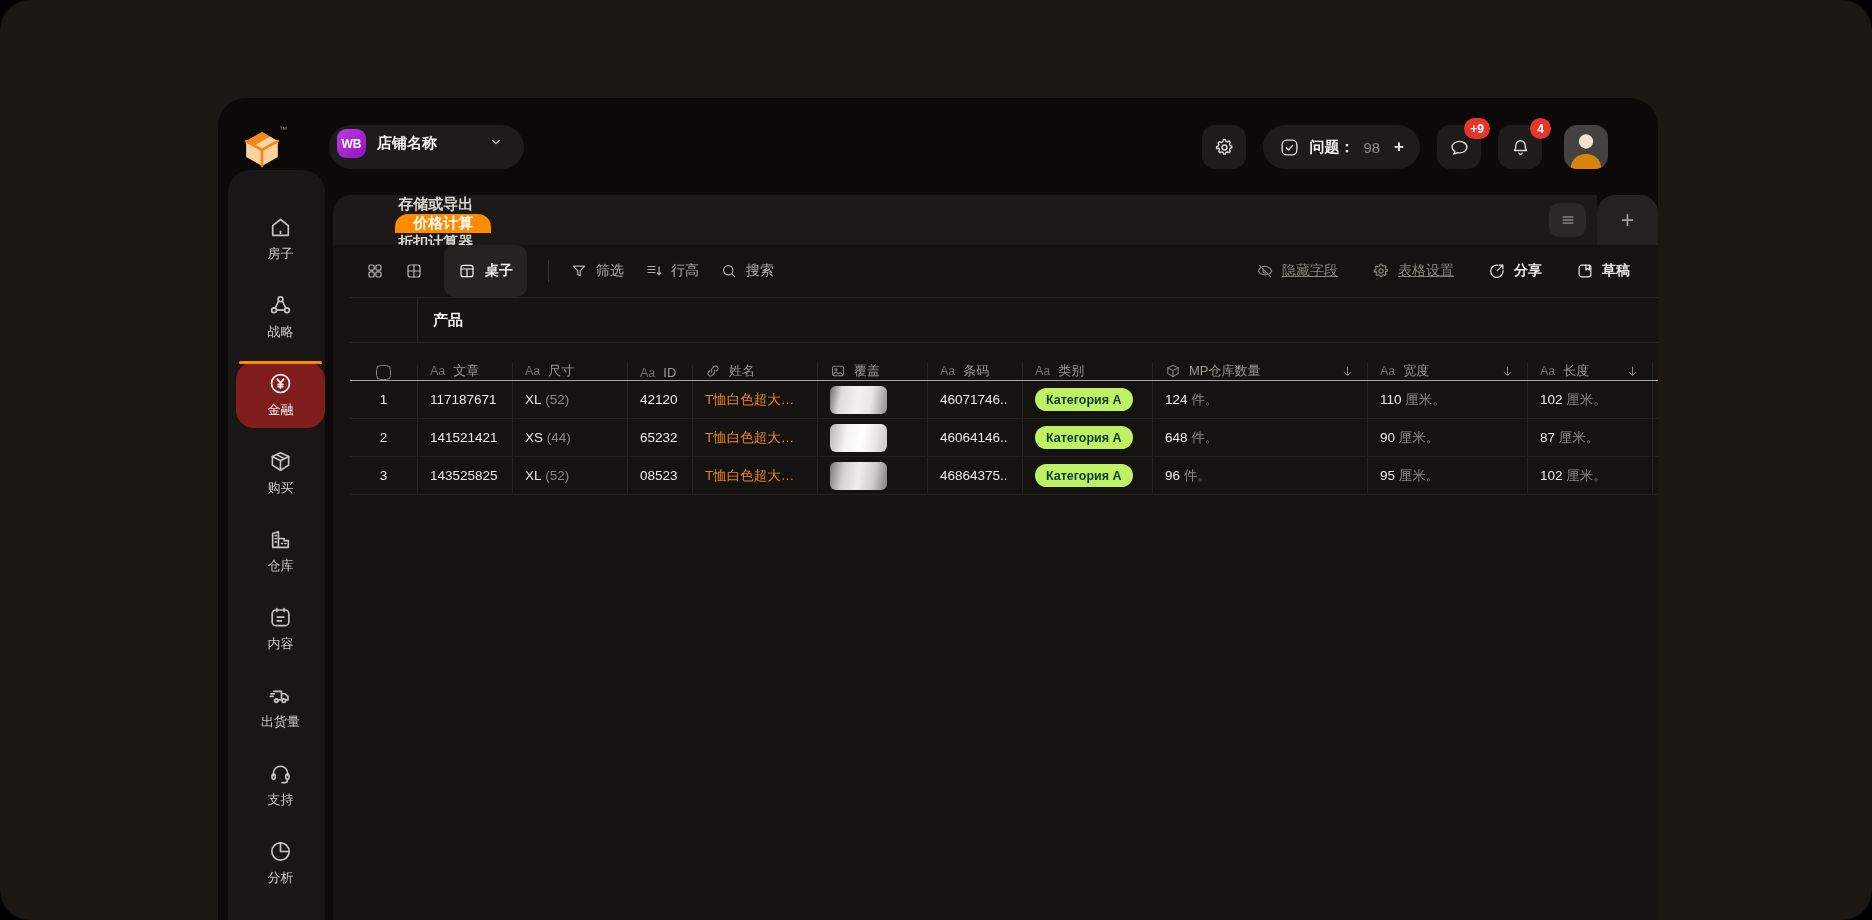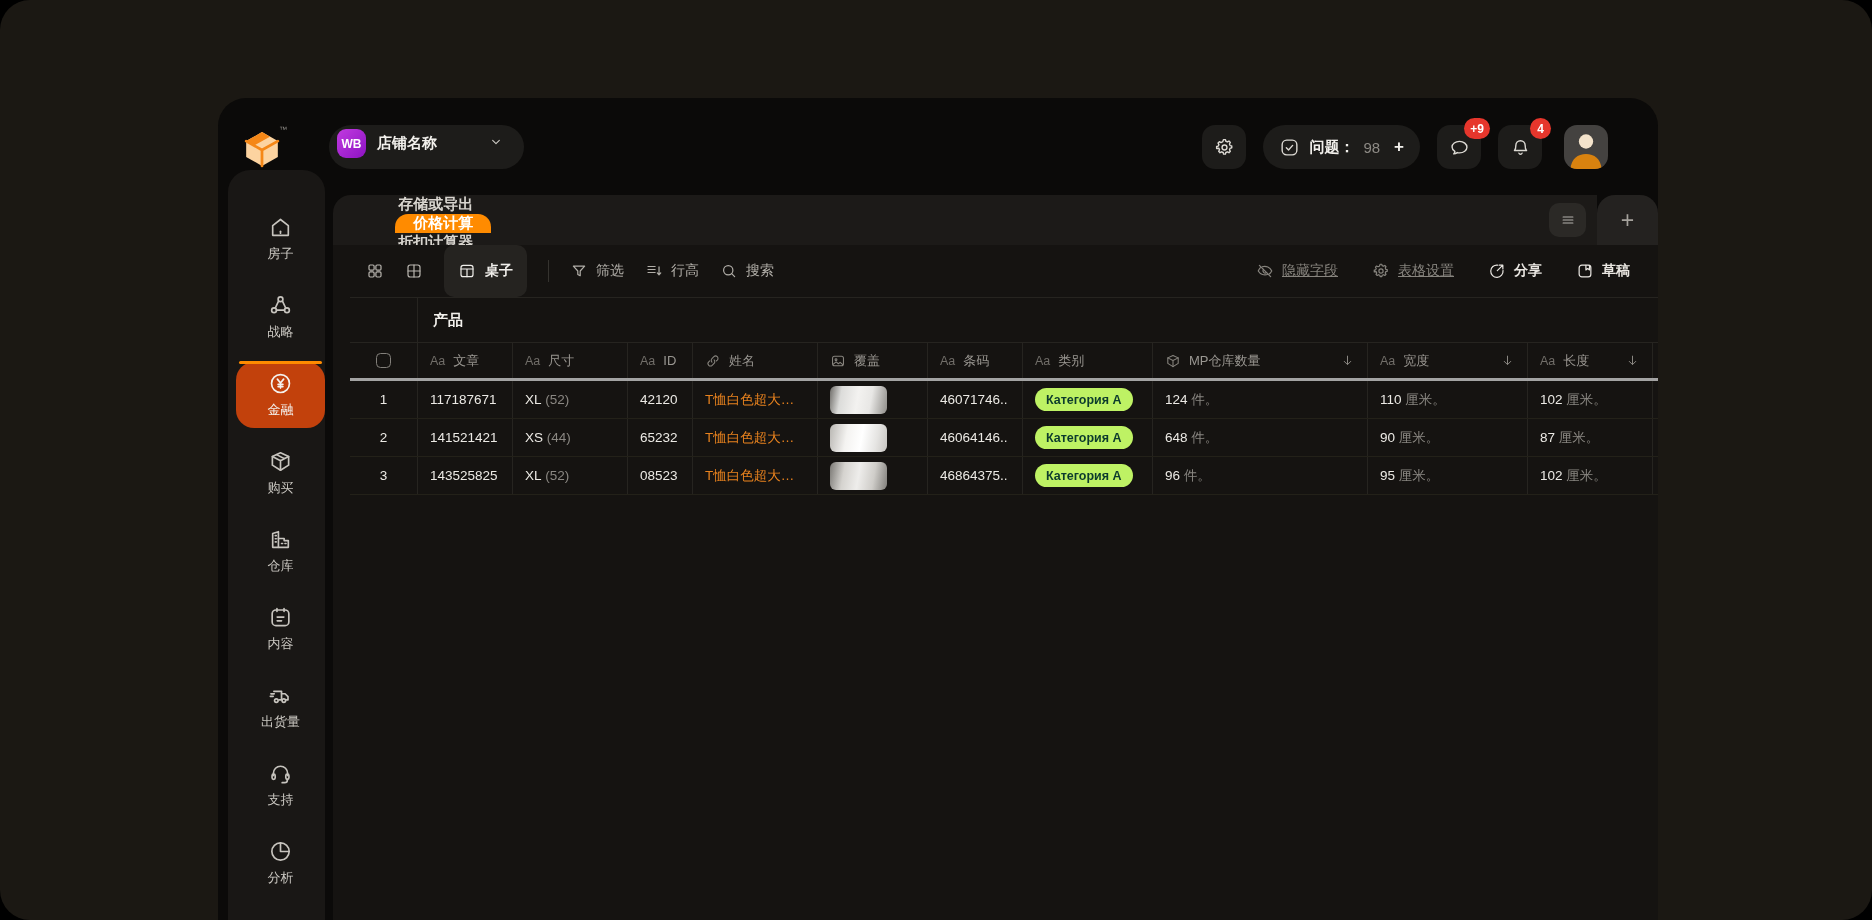--- a/index.html
+++ b/index.html
@@ -38,21 +38,21 @@
 
   
   .bd { flex:1; display:flex; min-height:0; }
   .sidebar { width:97px; margin-left:10px; background:#191715; border-radius:22px 22px 0 0;
     padding-top:36px; display:flex; flex-direction:column; align-items:flex-end; overflow:hidden; }
   .sb-item { width:89px; height:66px; margin-bottom:12px; border-radius:18px; position:relative;
     display:flex; flex-direction:column; align-items:center; justify-content:center; gap:5px; cursor:pointer; }
   .sb-item svg { width:25px; height:25px; }
   .sb-icon { color:#c7c4be; display:flex; }
   .sb-label { color:#cBC8c2; color:#cbc8c2; font-size:13px; }
-  .sb-item.active { background:#c2410c; }
+  .sb-item.active { background:#7f1d1d; }
   .sb-item.active::before { content:""; position:absolute; top:-1px; left:3px; right:3px; height:3px;
     border-radius:2px; background:var(--accent); }
   .sb-item.active .sb-icon, .sb-item.active .sb-label { color:#f4f2ee; }
 
   .main { flex:1; margin-left:8px; padding-top:25px; display:flex; flex-direction:column; min-width:0; }
   .tabsrow { height:50px; flex:0 0 50px; display:flex; }
   .strip { flex:1; background:#1c1a18; border-radius:18px 0 0 0; display:flex; align-items:flex-end; padding-left:13px; }
   .tab { height:45px; padding:0 18px; display:flex; align-items:center; color:#d8d5cf;
     font-size:15px; font-weight:bold; cursor:pointer; }
   .tab.active { background:var(--accent); border-radius:13px 13px 0 0; color:#fff; }
@@ -78,21 +78,21 @@
   .tbl { margin-left:17px; font-size:13.5px; }
   .trow { display:flex; }
   .cell { display:flex; align-items:center; padding:0 12px; border-right:1px solid #262420;
     overflow:hidden; white-space:nowrap; flex:0 0 auto; }
   .c-num{width:68px; justify-content:center;} .c-article{width:95px;} .c-size{width:115px;} .c-id{width:65px;}
   .c-name{width:125px;} .c-cover{width:110px;} .c-barcode{width:95px;} .c-category{width:130px;}
   .c-stock{width:215px;} .c-width{width:160px;} .c-length{width:125px;} .c-extra{width:40px; border-right:none;}
   .grow { height:46px; border-top:1px solid #262420; border-bottom:1px solid #262420; display:flex; }
   .g-gutter { width:68px; border-right:1px solid #262420; }
   .g-label { display:flex; align-items:center; padding-left:15px; color:#f2f0ec; font-size:15px; font-weight:bold; }
-  .hrow { height:38px; border-bottom:3px solid #a3a3a3; color:#9a9792; font-size:13px; }
+  .hrow { height:38px; border-bottom:1px solid #a3a3a3; color:#9a9792; font-size:13px;align-items:flex-end; }
   .hrow .cell { gap:8px; }
   .aa { color:#716e69; font-size:12.5px; }
   .coltype { color:#87847e; display:flex; }
   .coltype svg { width:16px; height:16px; }
   .sort { margin-left:auto; color:#8a8782; display:flex; }
   .sort svg { width:15px; height:15px; }
   .cb { width:15px; height:15px; border:1.6px solid #83807b; border-radius:4.5px; cursor:pointer; }
   .drow { height:38px; border-bottom:1px solid #222019; border-bottom:1px solid #232119; color:#eceae5; cursor:pointer; }
   .dim2 { color:#8a8782; }
   .name-link { color:#e8821e; overflow:hidden; text-overflow:ellipsis; }

